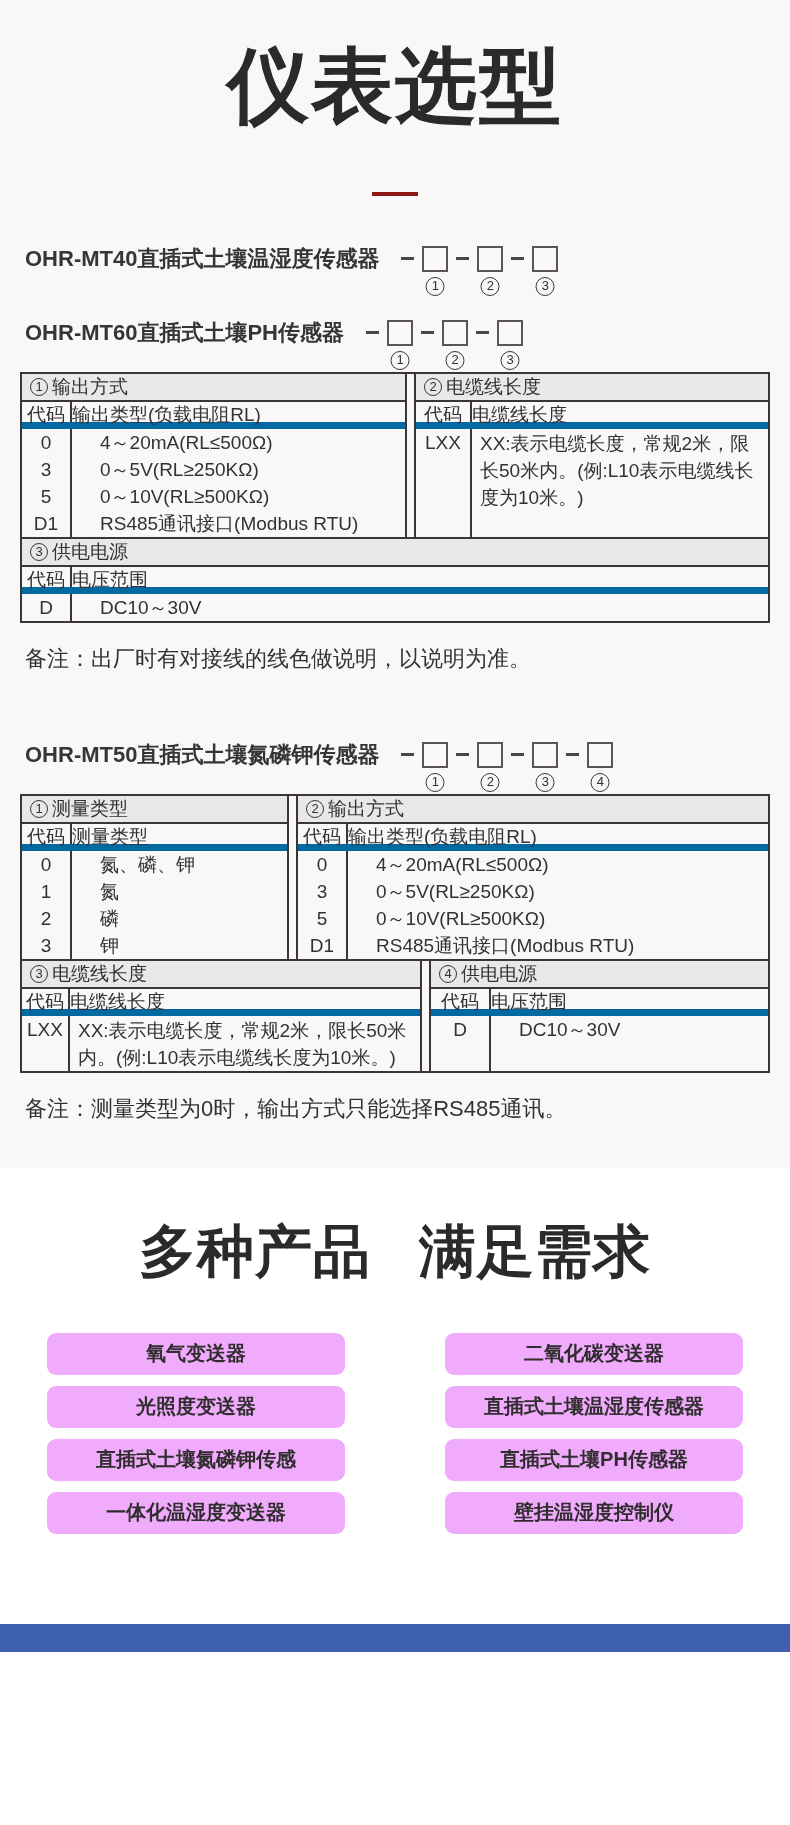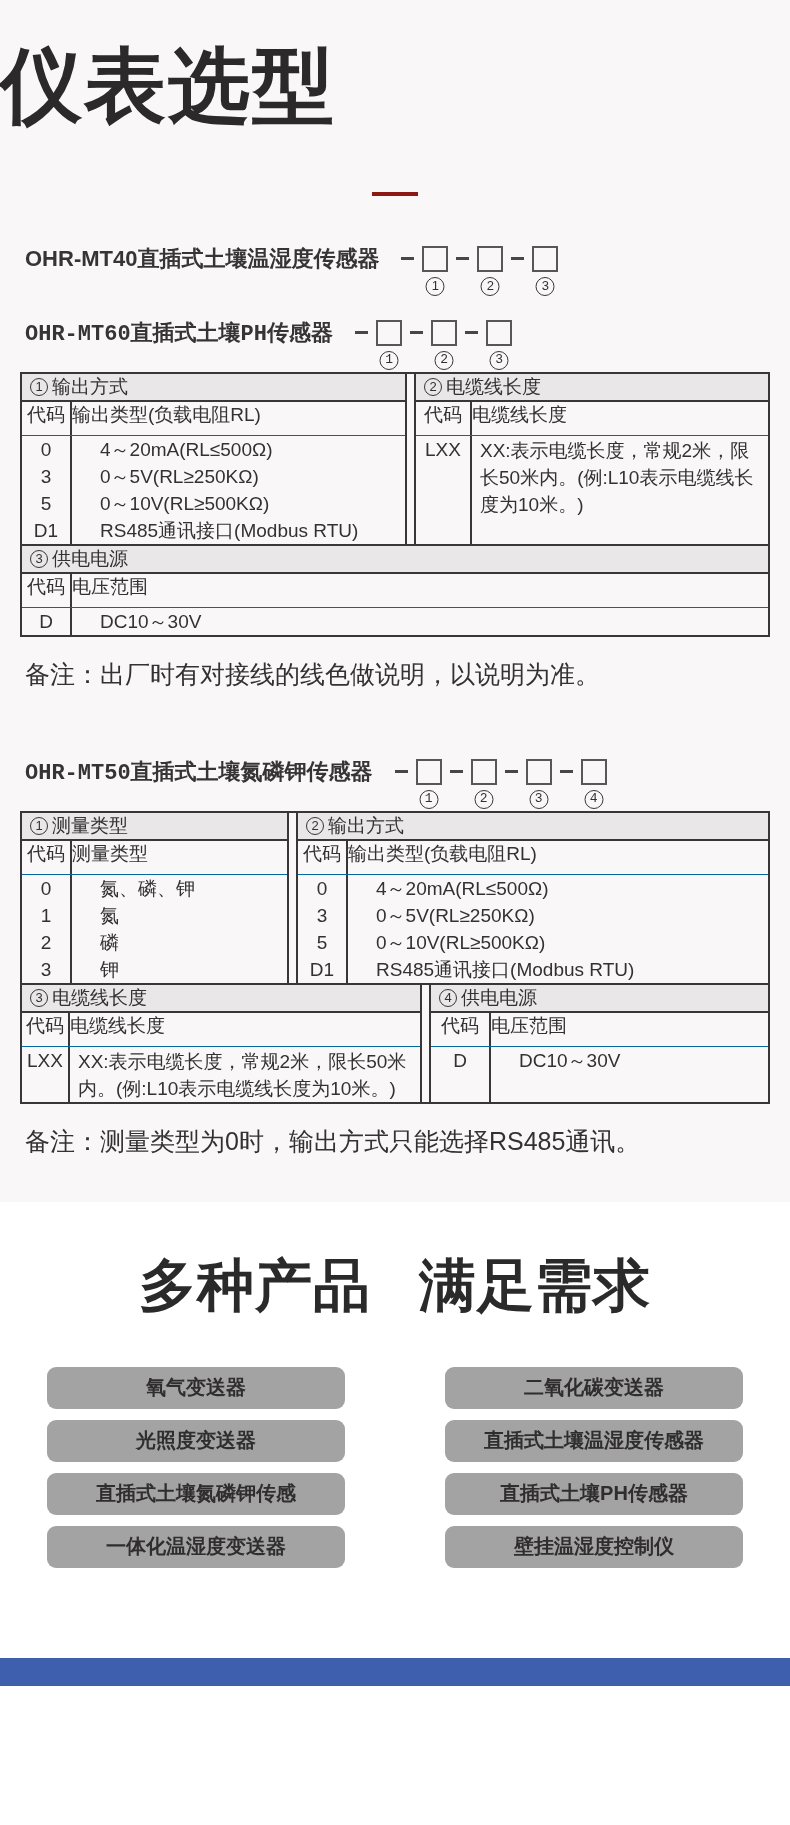--- a/index.html
+++ b/index.html
@@ -5,29 +5,29 @@
   * { margin:0; padding:0; box-sizing:border-box; }
   html,body { background:#ffffff; }
   body {
     width:790px; min-height:1825px; margin:0 auto;
     font-family:"Liberation Sans","DejaVu Sans",sans-serif;
     color:#333132;
   }
   
   .top-section { background:#f9f7f7; padding:40px 0 44px; }
   .page-title {
-    text-align:left; font-size:82px; font-weight:900; color:#2b2929;
+    text-align:center; font-size:82px; font-weight:900; color:#2b2929;
     line-height:1.12; letter-spacing:2px;
   }
   .title-divider { width:46px; height:4px; background:#8c1713; margin:60px auto 0; }
 
   .models { margin:48px 0 0 25px; }
   .models-2 { margin-top:66px; }
   .model-line { display:flex; align-items:center; height:30px; margin-bottom:44px;gap:8px; }
-  .model-line:last-child { margin-bottom:24px;font-family:Liberation Mono, monospace; }
+  .model-line:last-child { margin-bottom:24px; }
   .model-name { font-size:22px; font-weight:700; color:#363434; white-space:nowrap; }
   .code-seq { display:flex; align-items:center; margin-left:6px; }
   .dash { display:inline-block; width:13px; height:3px; background:#4a4647; margin:0 8px; }
   .slot { position:relative; display:inline-block; width:26px; height:26px; }
   .code-box { display:block; width:26px; height:26px; border:2px solid #5a5657; background:transparent; }
   .pos-circle {
     position:absolute; left:50%; top:31px; transform:translateX(-50%);
     width:19px; height:19px; border:1.5px solid #3a3637; border-radius:50%;
     font-size:13px; line-height:16px; text-align:center; color:#333132;
     display:flex; align-items:center; justify-content:center;
@@ -43,49 +43,49 @@
   .sec-r { border-left:2px solid #3a3637; flex:1; }
   .sec-full { width:100%; }
   .sec-h {
     height:28px; background:#e9e7e7; border-bottom:2px solid #3a3637;
     display:flex; align-items:center; gap:4px; padding-left:8px; font-size:19px;
   }
   .cnum {
     width:18px; height:18px; border:1.5px solid #3a3637; border-radius:50%;
     font-size:13px; display:flex; align-items:center; justify-content:center; flex:0 0 auto;
   }
-  .sub-h { display:flex; height:34px; line-height:25px; border-bottom:1px solid #0369a1; }
+  .sub-h { display:flex; height:27px; line-height:25px; border-bottom:7px solid #0369a1; }
   .code-c { text-align:center; border-right:2px solid #3a3637; flex:0 0 auto; }
   .desc-c { flex:1; }
   .sec-body { display:flex; flex:1; }
   .code-col { text-align:center; border-right:2px solid #3a3637; flex:0 0 auto; }
   .code-col > div { height:27px; line-height:27px; }
   .desc-col { flex:1; padding-left:28px; }
   .desc-col > div { height:27px; line-height:27px; white-space:nowrap; }
   .desc-wrap { flex:1; padding:1px 8px 0; line-height:27px; }
   .w50 { width:50px; } .w56 { width:56px; } .w48 { width:48px; } .w60 { width:60px; }
   .h-body1 { height:162px; }
   .h-body2 { height:55px; }
   .h-body3 { height:168px; }
   .h-body4 { height:76px; }
 
-  .note { margin:21px 0 0 25px; font-size:25px; color:#333132; }
+  .note { margin:21px 0 0 25px; font-size:22px; color:#333132; }
 
   
   .products-section { background:#ffffff; padding:46px 0 90px; }
   .products-heading {
     display:flex; justify-content:center; gap:48px;
     font-size:57px; font-weight:900; color:#2b2a2a; margin-bottom:42px; letter-spacing:1px;
   }
   .product-grid {
     width:696px; margin:0 auto; display:grid;
     grid-template-columns:298px 298px; column-gap:100px; row-gap:11px;
   }
   .product-btn {
-    height:42px; background:#a3a3a3; border-radius:9px;
+    height:42px; background:#f0abfc; border-radius:9px;
     display:flex; align-items:center; justify-content:center;
     font-size:20px; font-weight:700; color:#2f2d2d; cursor:pointer;
   }
   
   .footer-band { height:28px; width:100%; }
 </style>
 </head>
 <body>
 
 <div class="top-section">

